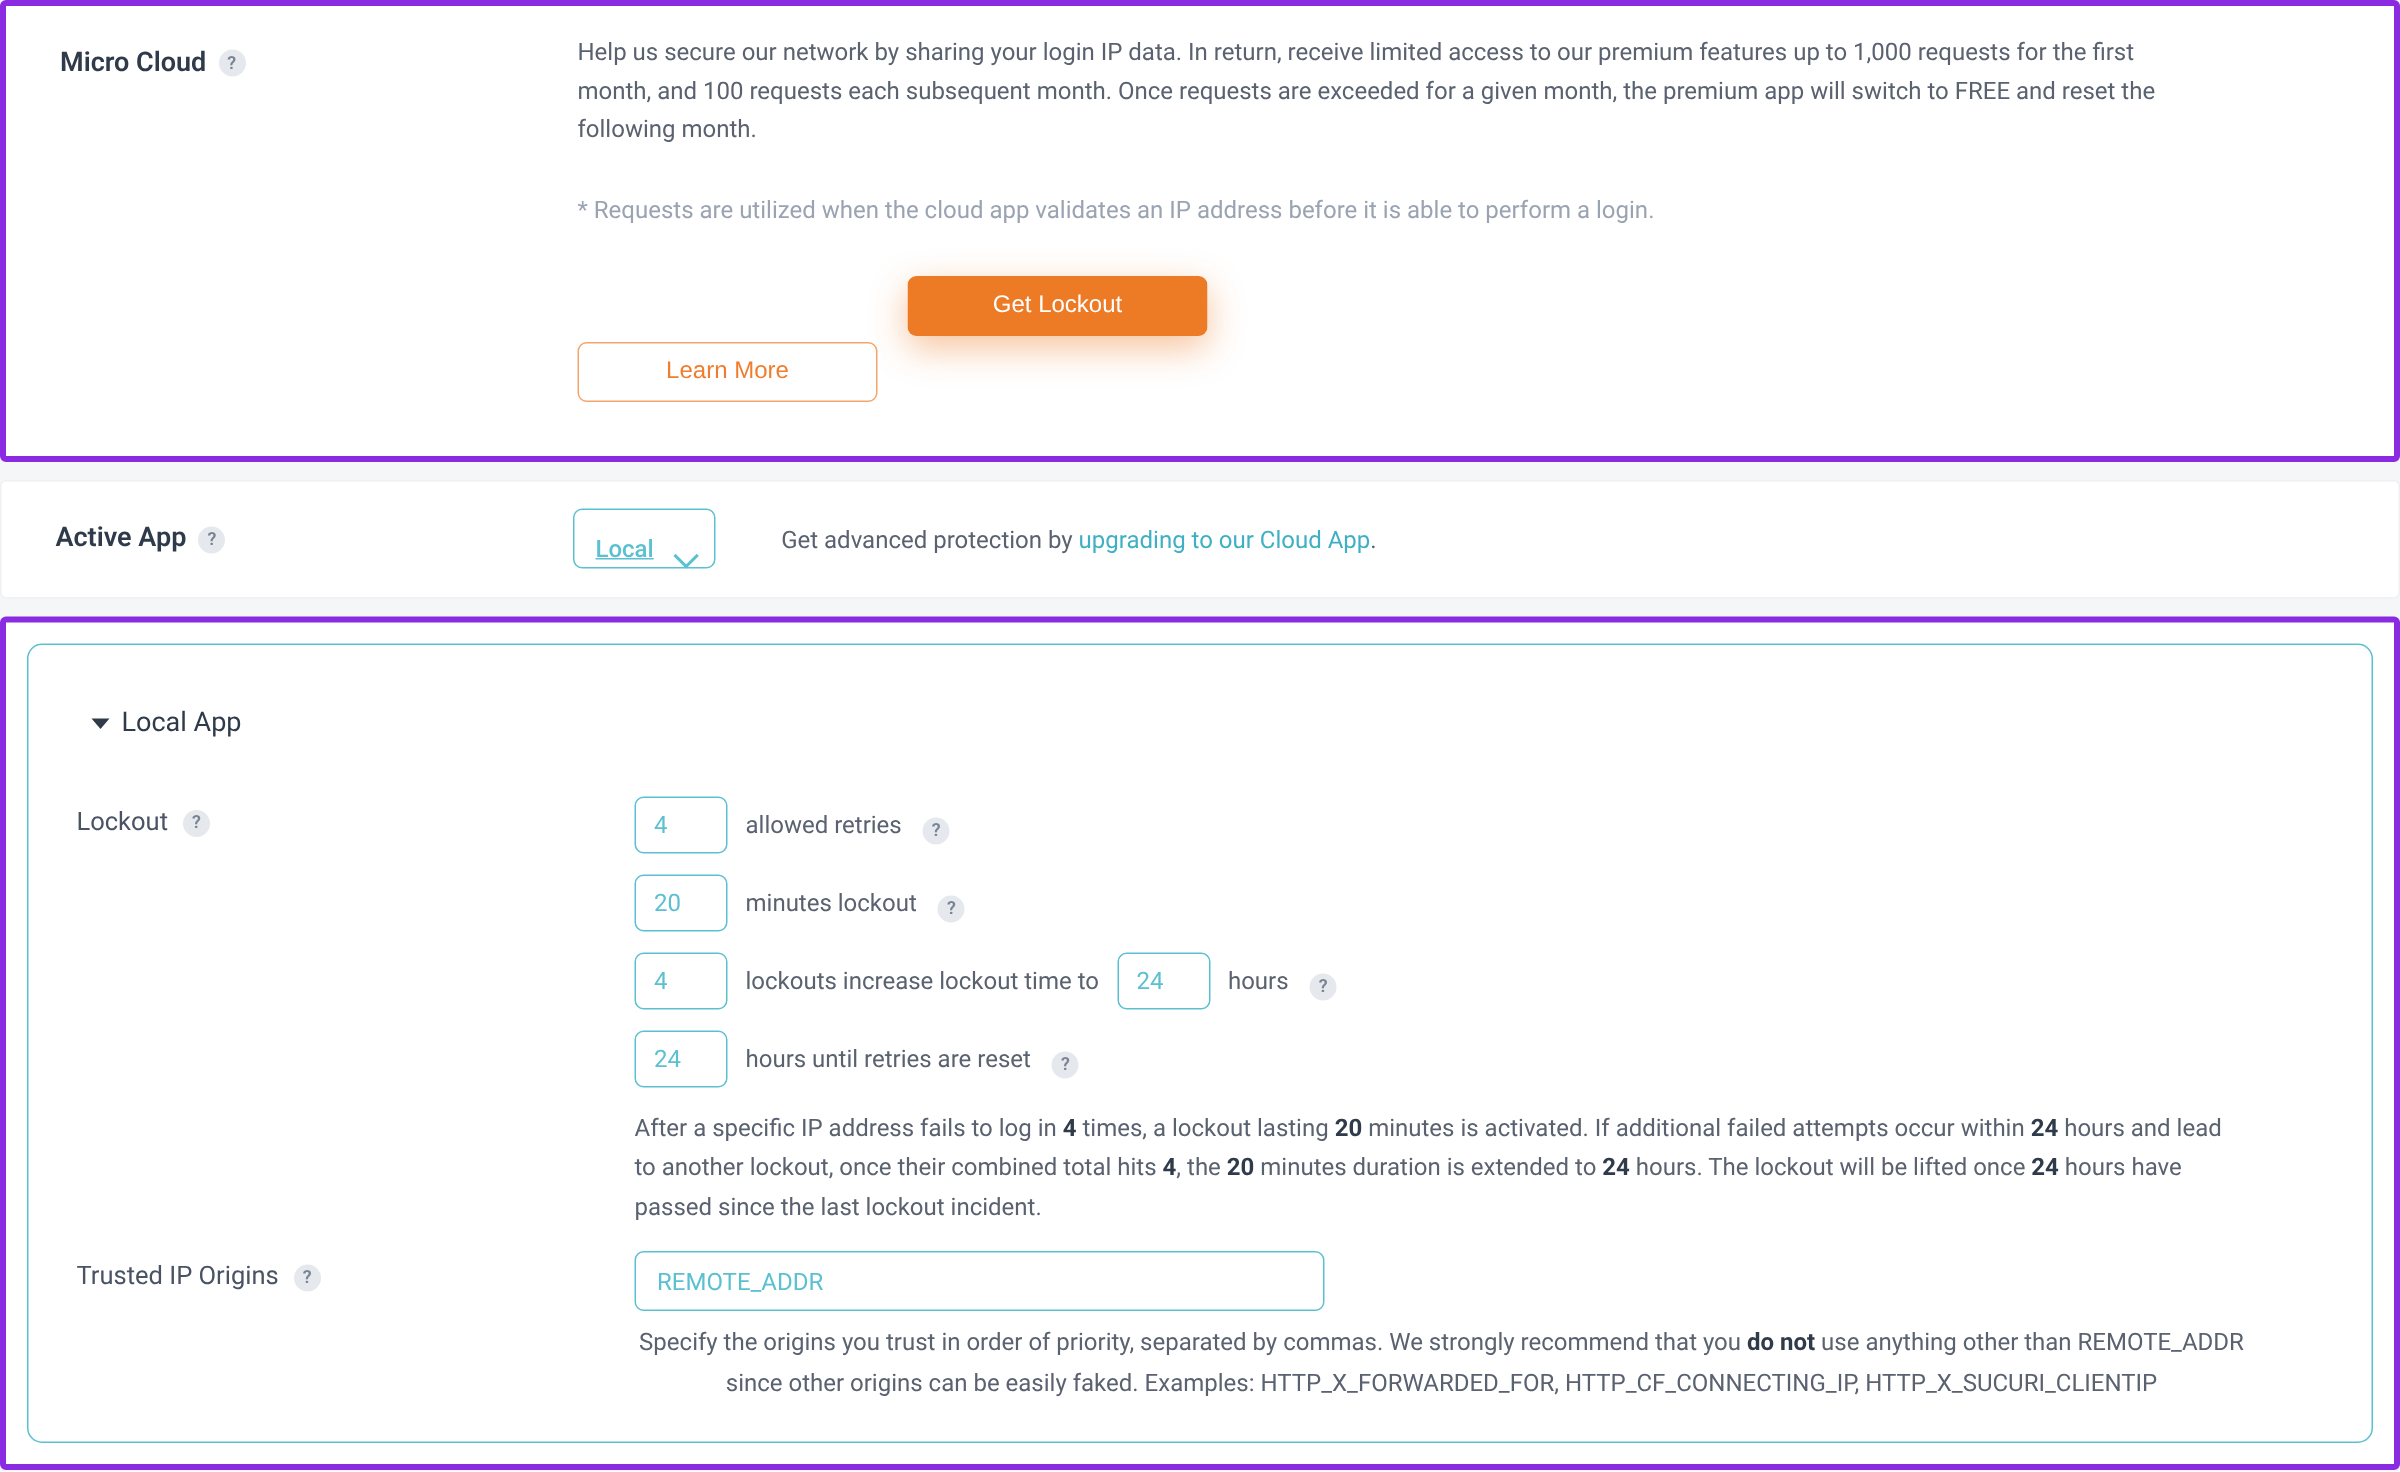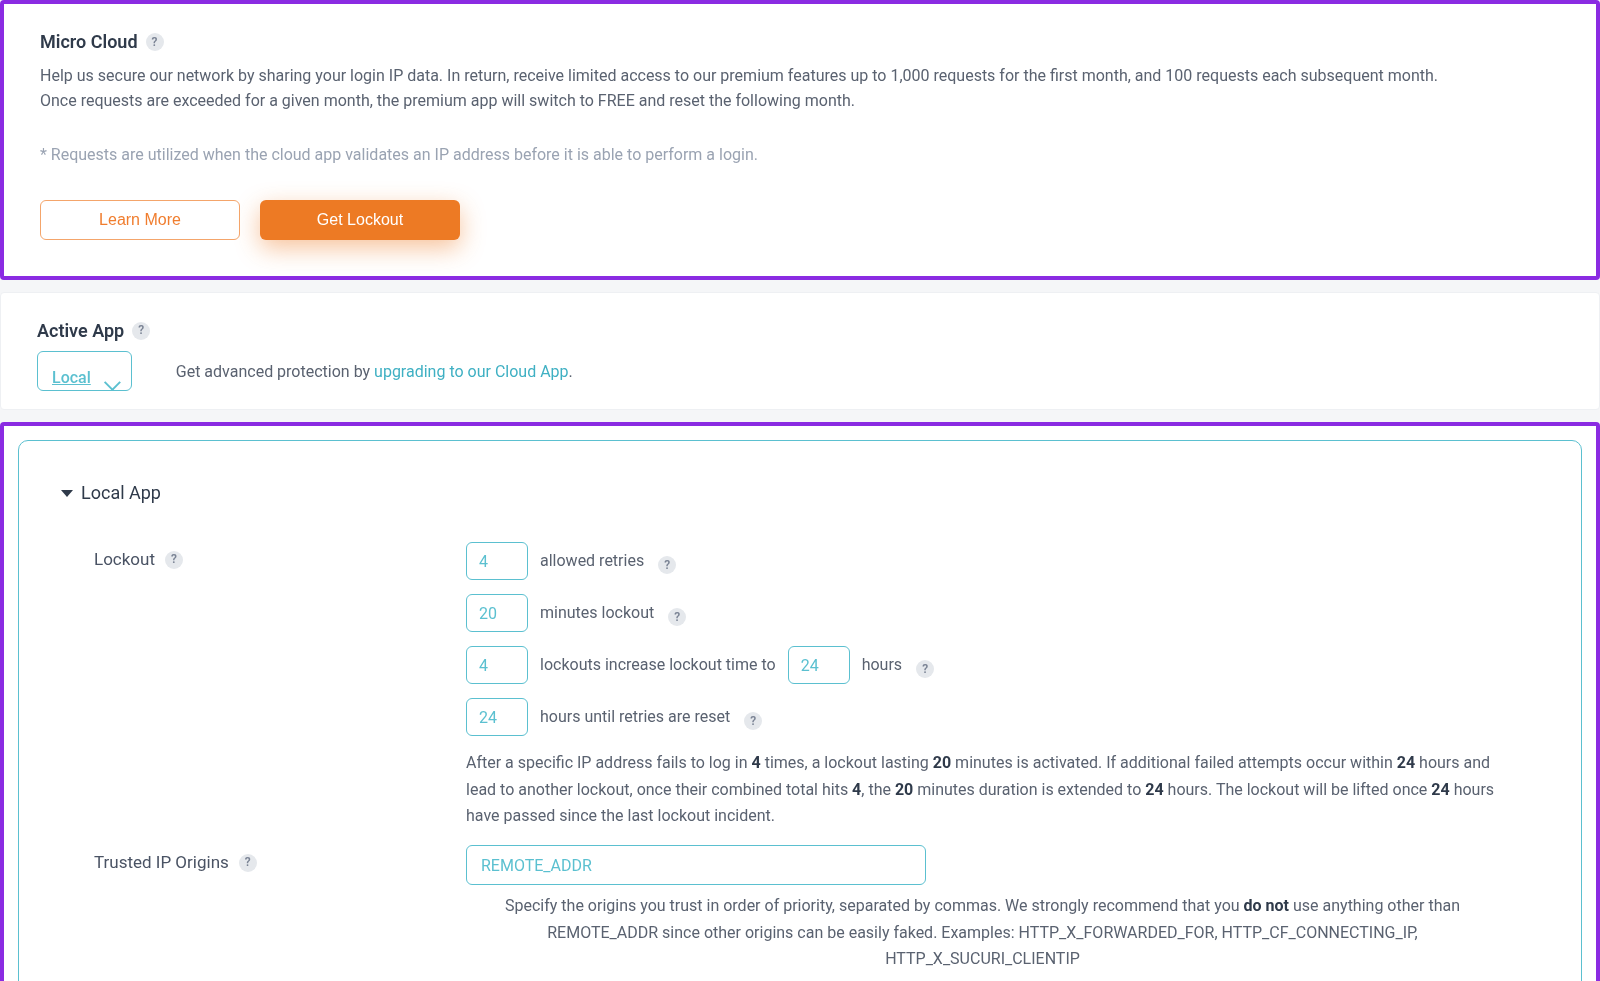--- a/index.html
+++ b/index.html
@@ -13,21 +13,20 @@
   border-radius: 4px;
   margin: 0;
   padding: 0;
 }
 .panel-top { padding: 18px 36px 36px 36px; }
 .panel-bottom { padding: 0; }
 
 .row {
   display: flex;
   align-items: flex-start;
-  flex-direction: column;
 }
 .label-col {
   width: 345px;
   flex-shrink: 0;
   padding: 6px 0;
 }
 .content-col {
   flex: 1;
   padding-right: 100px;
 }
@@ -69,20 +68,21 @@
   font-size: 16px;
   font-weight: 500;
   cursor: pointer;
   border: 1px solid transparent;
 }
 .btn-outline {
   background: #fff;
   color: #f07d2e;
   border-color: #f4a56b;
   width: 200px;
+  margin-top: 44px;
 }
 .btn-primary {
   background: #ed7a24;
   color: #fff;
   box-shadow: 0 8px 24px rgba(237,122,36,0.45);
   width: 200px;
 }
 
 
 .bare-section {
@@ -137,21 +137,20 @@
   border-right: 6px solid transparent;
   border-top: 7px solid #2f3a4a;
 }
 
 .form-block { margin-top: 26px; padding-left: 10px; padding-right: 60px; }
 .form-row { display: flex; align-items: flex-start; margin-bottom: 16px; }
 .form-label-col {
   width: 372px;
   flex-shrink: 0;
   padding-top: 4px;
-  margin-left: 43px;
 }
 .form-label {
   font-size: 17px;
   color: #4a5364;
   display: inline-flex;
   align-items: center;
   gap: 10px;
 }
 .form-content-col { flex: 1; }
 

